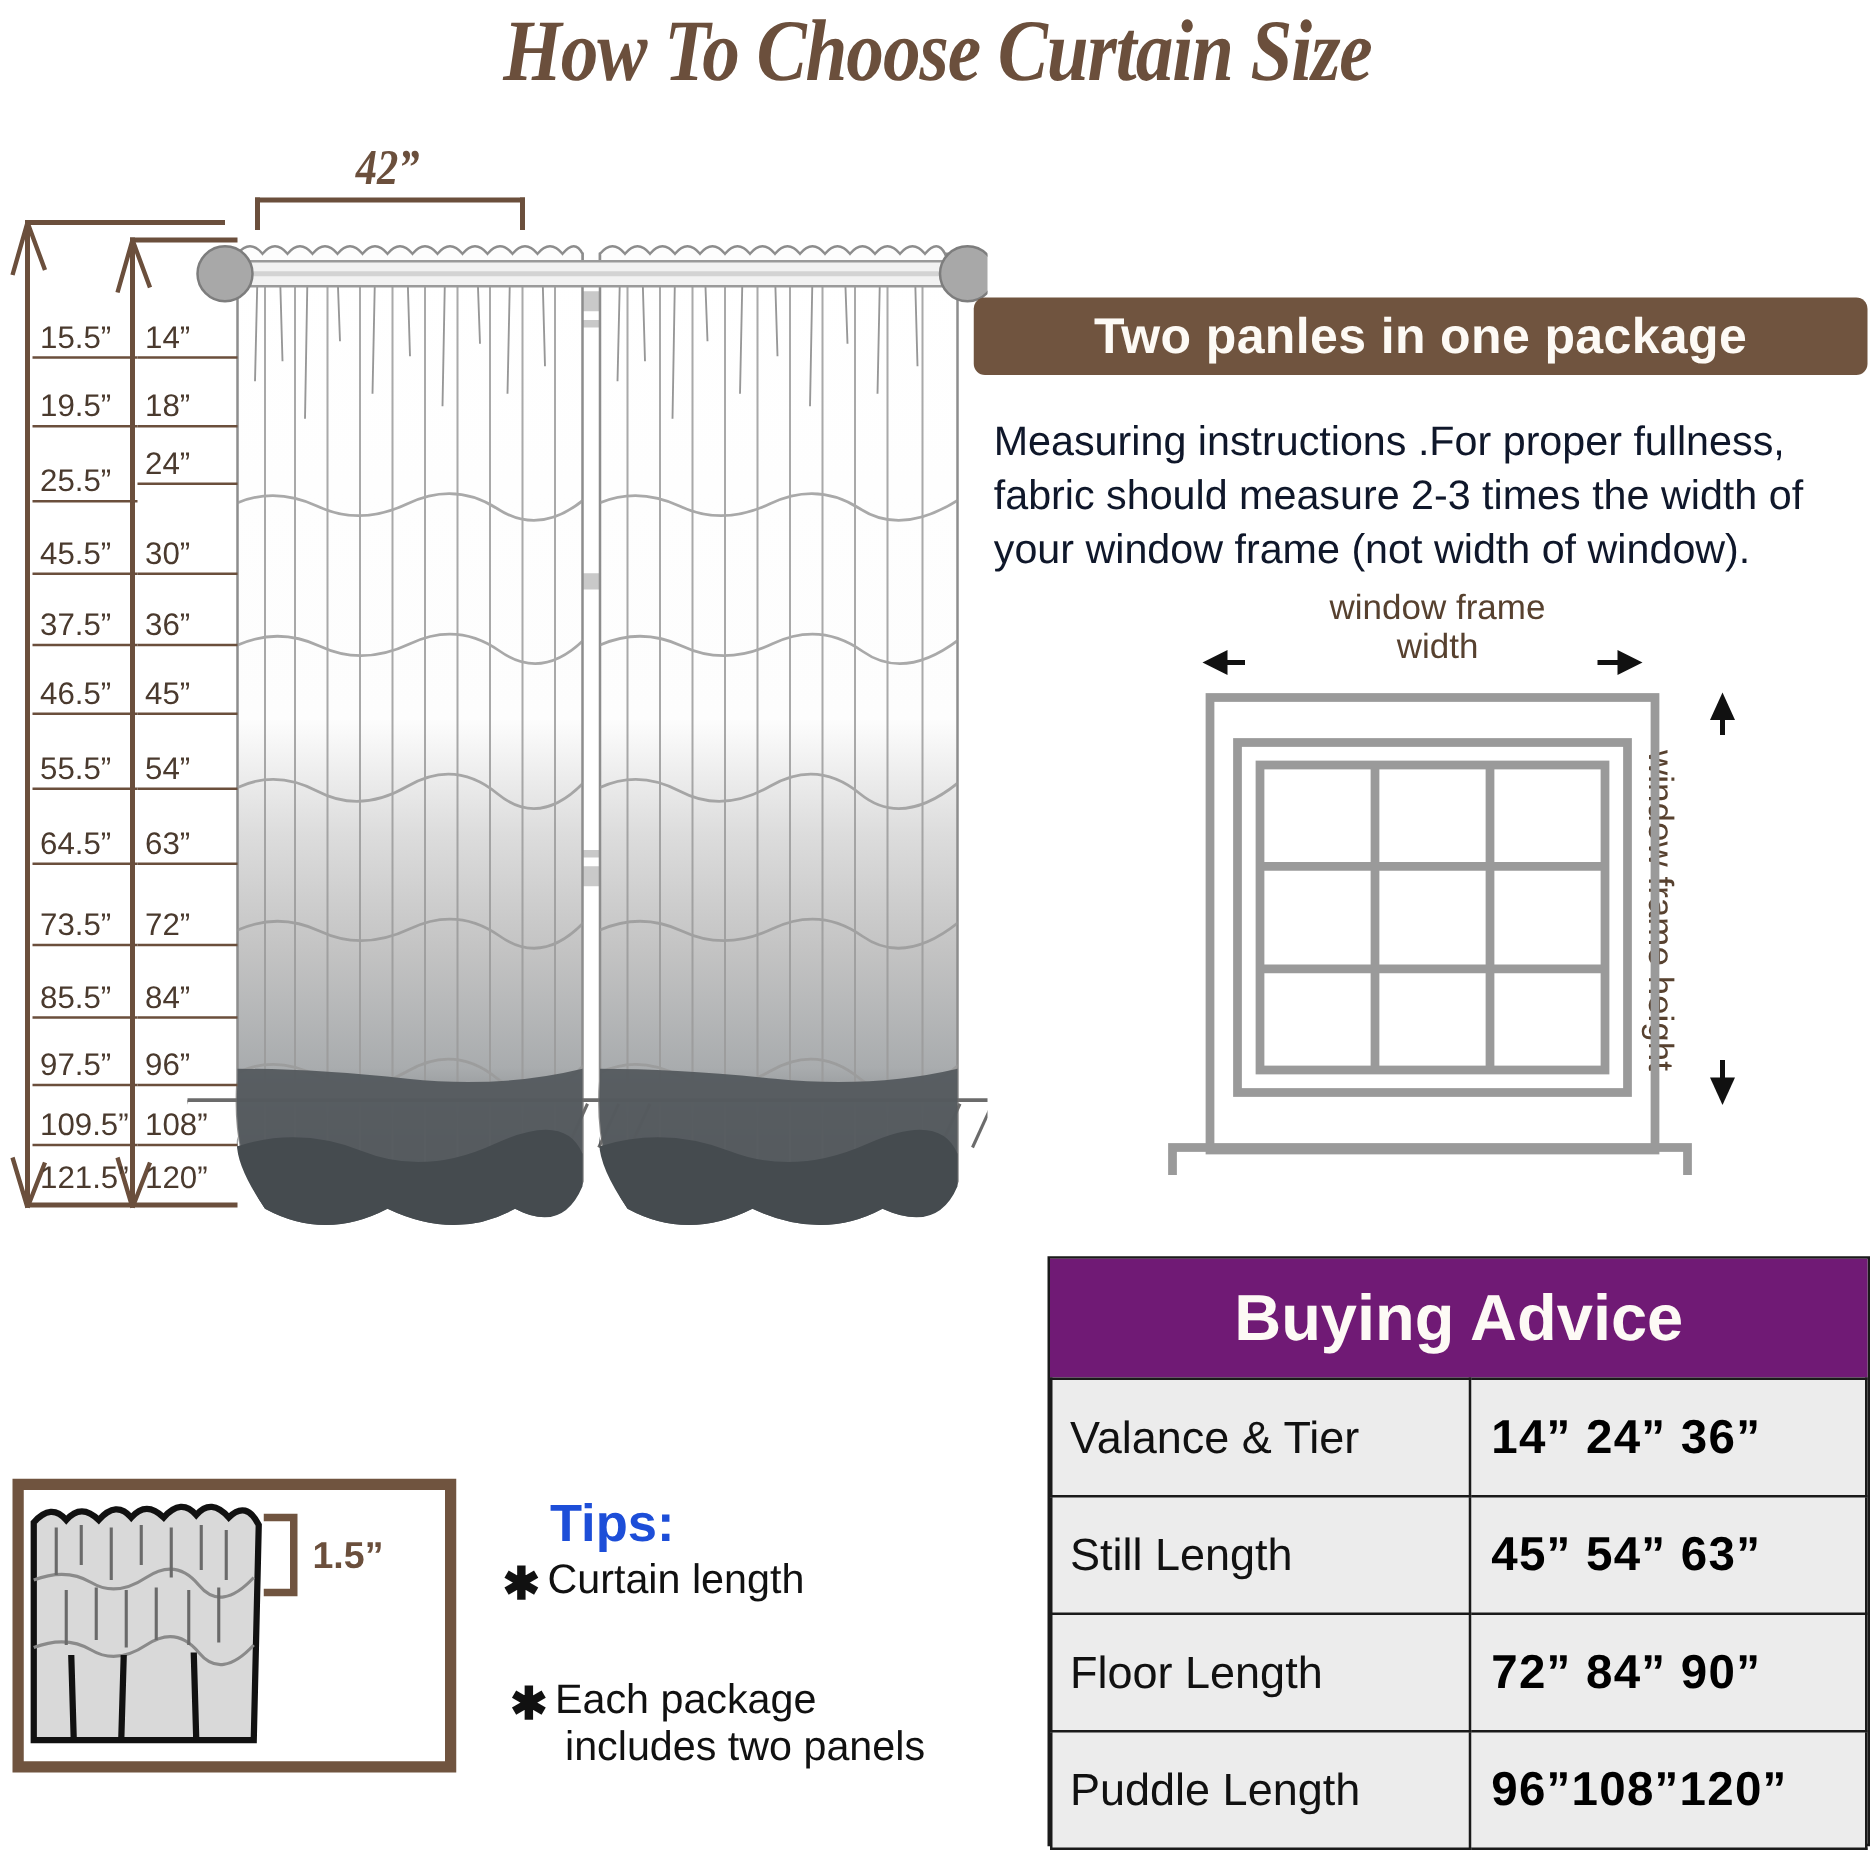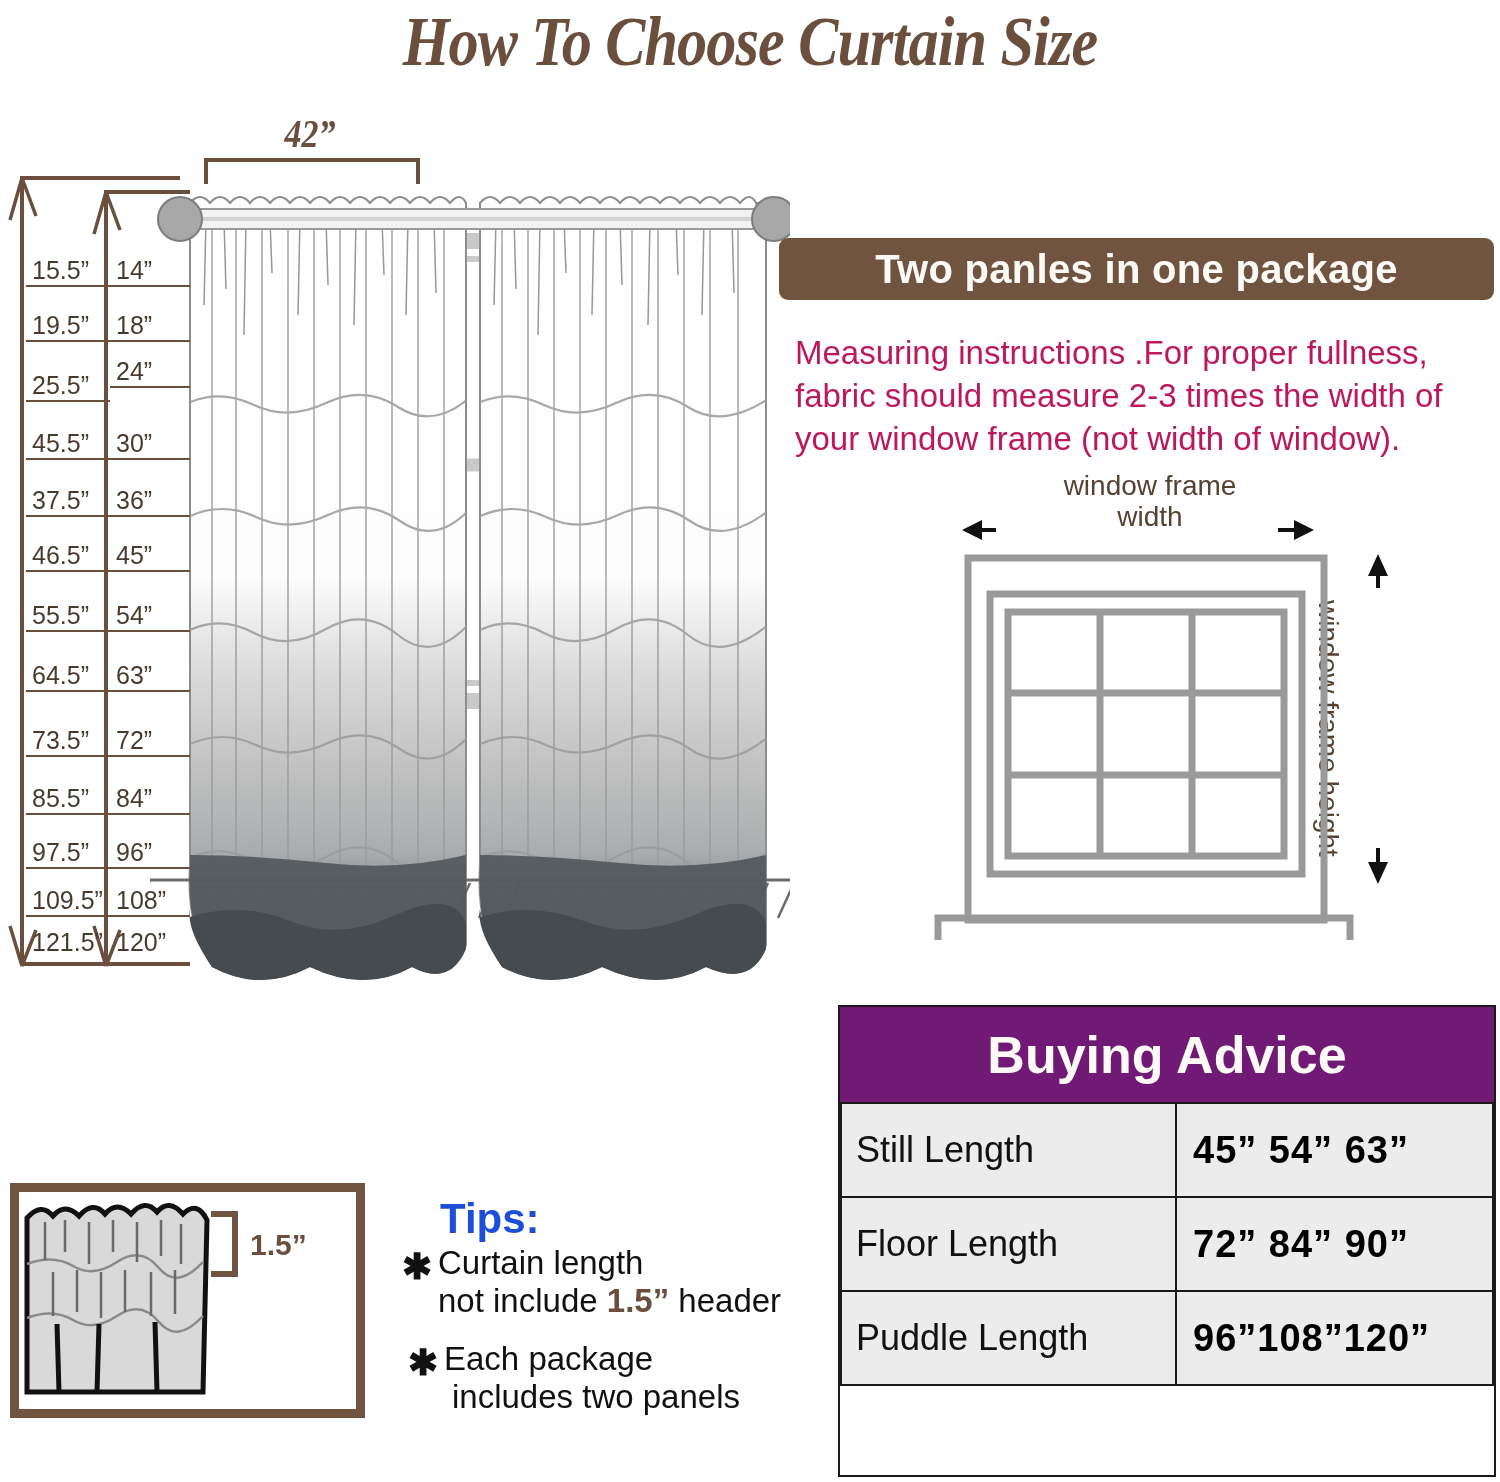--- a/index.html
+++ b/index.html
@@ -40,21 +40,21 @@
   
   #banner{
     left:779px;top:238px;width:715px;height:62px;
     background:#70543f;border-radius:9px;
     display:flex;align-items:center;justify-content:center;
     color:#fdfaf5;font-size:40px;font-weight:bold;
     letter-spacing:.3px;
   }
   #instructions{
     left:795px;top:332px;width:706px;
-    font-size:33px;line-height:1.30;color:#be185d;
+    font-size:33px;line-height:1.30;color:#0f172a;
   }
   #wf-width-label{
     left:1000px;top:470px;width:300px;text-align:center;
     font-size:28px;color:#57412f;line-height:1.12;
   }
   #wf-height-label{
     left:1313px;top:600px;
     font-size:28px;color:#57412f;line-height:1.12;
     writing-mode:vertical-rl;text-orientation:mixed;
     white-space:nowrap;
@@ -287,35 +287,36 @@
     <path d="M192 22 L216 22 L216 82 L192 82"></path>
   </g>
 </svg>
 <div class="abs" id="header-size-label">1.5”</div>
 
 <div class="abs" id="tips-title">Tips:</div>
 
 <div class="tip" id="tip-1" style="left:438px;top:1244px;width:410px;">
   <span class="star">✱</span>
   <div>Curtain length</div>
-  <div>
-    <span>not include </span><span class="hl">1.5”</span><span> header</span>
-  </div>
 </div>
 
 <div class="tip" id="tip-2" style="left:444px;top:1340px;width:410px;">
   <span class="star">✱</span>
   <div>Each package</div>
   <div style="padding-left:8px">includes two panels</div>
 </div>
 
 <div class="abs" id="buying-advice">
   <div id="ba-header">Buying Advice</div>
   <table id="ba-table">
     <tbody id="ba-body">
+        <tr>
+          <td class="ba-label">Valance &amp; Tier</td>
+          <td class="ba-vals">14”  24”  36”</td>
+        </tr>
         <tr>
           <td class="ba-label">Still Length</td>
           <td class="ba-vals">45”  54”  63”</td>
         </tr>
         <tr>
           <td class="ba-label">Floor Length</td>
           <td class="ba-vals">72”  84”  90”</td>
         </tr>
         <tr>
           <td class="ba-label">Puddle Length</td>

